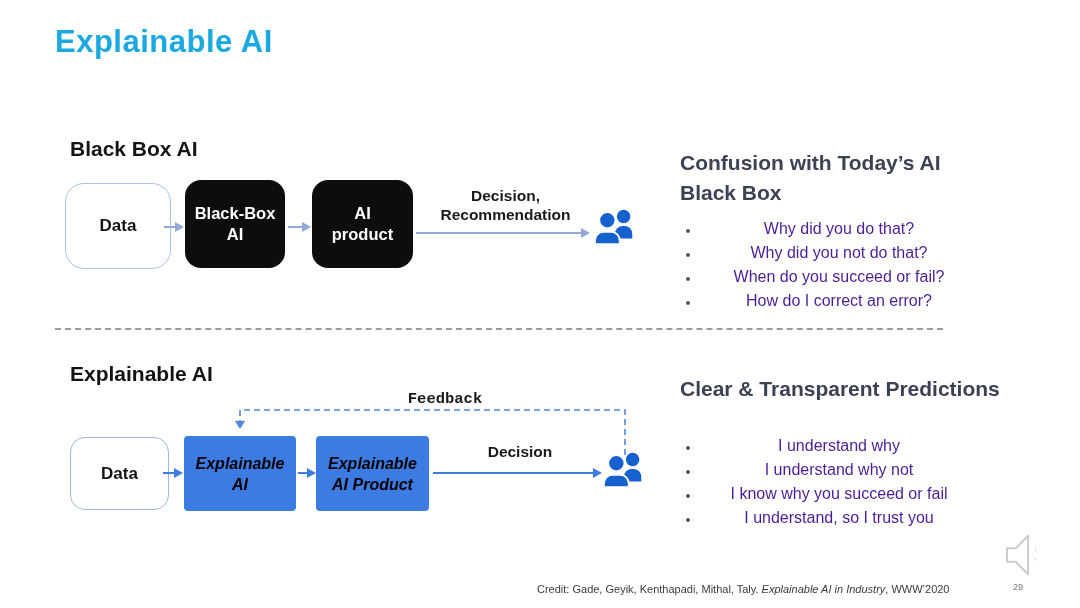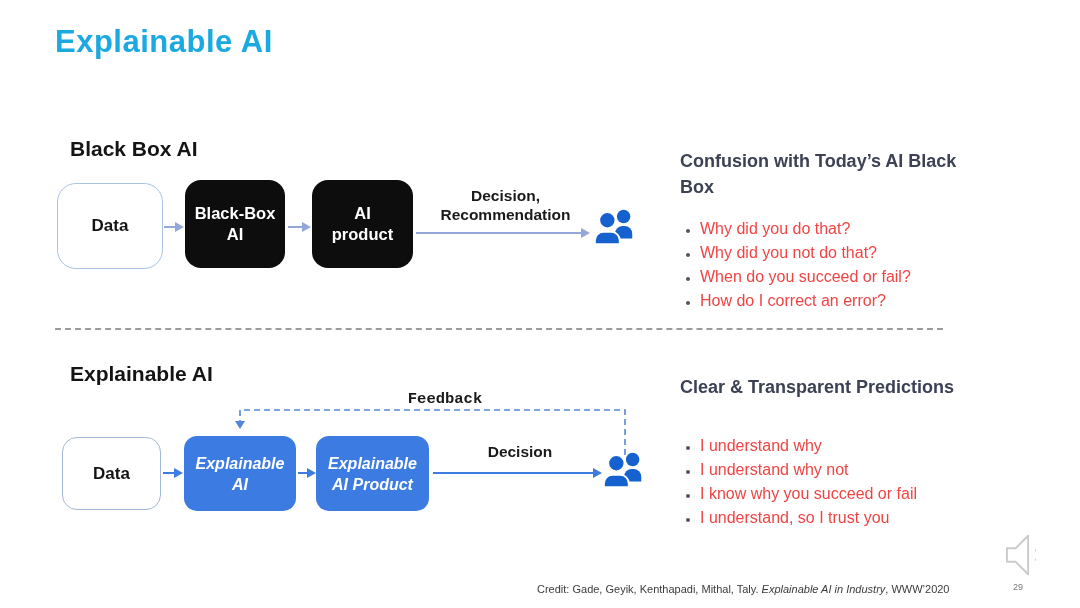--- a/index.html
+++ b/index.html
@@ -17,48 +17,48 @@
     font-size:21px; font-weight:bold; color:#141414;margin-left:20px;
   }
 
   
   .fbox {
     display:flex; flex-direction:column; align-items:center; justify-content:center;
     text-align:center;
   }
   .box-white {
     background:#ffffff; border:1.5px solid #A9C4E4; color:#141414;
-    font-weight:bold; font-size:17px;
+    font-weight:bold; font-size:17px;margin-left:8px;
   }
   .box-black {
     background:#0D0D0D; border-radius:16px; color:#ffffff;
     font-weight:bold; font-size:16.5px; line-height:21px;
   }
   .box-blue {
-    background:#3C7BE2; border-radius:13px; color:#ffffff;
+    background:#3C7BE2; border-radius:4px; color:#000000;
     font-weight:bold; font-style:italic; font-size:16px; line-height:21px;
   }
 
   
   .arrow { position:absolute; height:2px; background:currentColor; }
   .arrow::after {
     content:""; position:absolute; right:-2px; top:-4px; width:0; height:0;
     border-left:9px solid; border-top:5px solid transparent; border-bottom:5px solid transparent;
   }
   .arrow-light { color:#93A7D9; }
   .arrow-blue  { color:#3E7CE2; }
 
   .flow-label { font-weight:bold; font-size:15.5px; color:#1a1a1a; text-align:center; line-height:19px; }
 
   .panel-heading {
-    font-size:18px; font-weight:bold; color:#3C4154; line-height:1.45;
+    font-size:21px; font-weight:bold; color:#3C4154; line-height:1.45;
   }
   .panel-list { margin:0; padding-left:22px; list-style:disc; }
   .panel-list li {
-    font-size:16px; color:#ef4444; margin-bottom:7px; line-height:17px;
+    font-size:16px; color:#4c1d95; margin-bottom:7px; line-height:17px;text-align:center;
   }
   .panel-list li::marker { color:#53565C; font-size:12px; }
 
   .divider {
     left:55px; top:328px; width:888px; height:0; border-top:2px dashed #9B9B9B;
   }
 
   .credit { left:537px; top:583px; font-size:11px; color:#3B3B3B; }
   .credit i { font-style:italic; }
 

